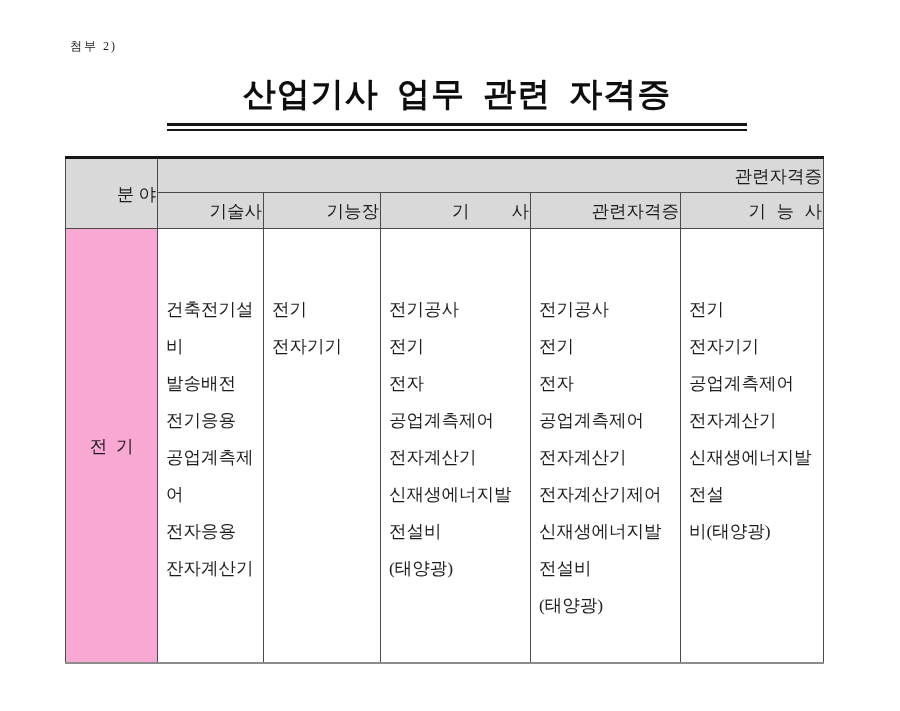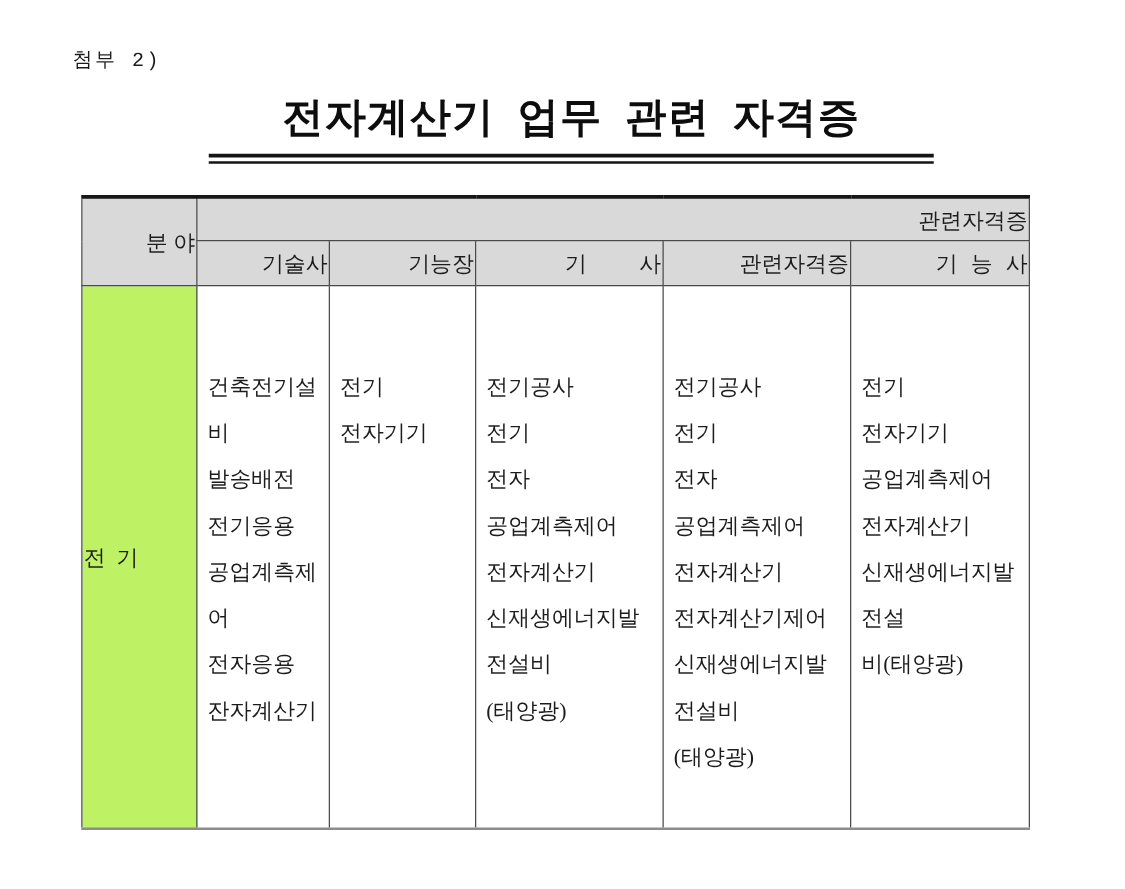--- a/index.html
+++ b/index.html
@@ -5,22 +5,22 @@
   html,body{margin:0;padding:0;background:#ffffff;}
   .page{
     position:relative;
     width:900px;height:711px;
     background:#ffffff;
     font-family:"Liberation Serif","DejaVu Serif",serif;
     color:#1c1c1c;
     overflow:hidden;
   }
   .attachment{
-    position:absolute;left:58px;top:38px;
-    font-size:16px;letter-spacing:2px;font-family:Liberation Mono, monospace;
+    position:absolute;left:70px;top:38px;
+    font-size:12px;letter-spacing:2px;
   }
   .title-wrap{
     position:absolute;left:167px;top:72px;width:580px;
     text-align:center;
   }
   .doc-title{
     font-family:"Liberation Sans","DejaVu Sans",sans-serif;
     font-weight:bold;
     font-size:33px;
     letter-spacing:1px;
@@ -50,23 +50,24 @@
   }
   table.certs thead th{
     background:#d9d9d9;
     text-align:right;
     vertical-align:middle;
   }
   .row-group th{height:31px;}
   .row-cols th{height:33px;font-family:Liberation Mono, monospace;}
   .field-h{font-size:18px;}
   td.field-cell{
+    text-align:center;
     vertical-align:middle;
     font-size:18px;
-    background:#bef264;
+    background:#f9a8d4;
   }
   td.cert-cell{
     vertical-align:top;
     padding:62px 6px 0 8px;
     height:371px;
     background:#ffffff;
   }
   .cert-line{
     line-height:37px;
     white-space:normal;
@@ -75,21 +76,21 @@
   .ws-pre{white-space:pre;}
 </style>
 </head>
 <body>
 
 <div class="page">
 
   <div class="attachment">첨부 2)</div>
 
   <div class="title-wrap">
-    <div class="doc-title">전자계산기 업무 관련 자격증</div>
+    <div class="doc-title">산업기사 업무 관련 자격증</div>
     <div class="rule-thick"></div>
     <div class="rule-gap"></div>
     <div class="rule-thin"></div>
   </div>
 
   <table class="certs">
     <colgroup>
       <col style="width:92px">
       <col style="width:106px">
       <col style="width:117px">

